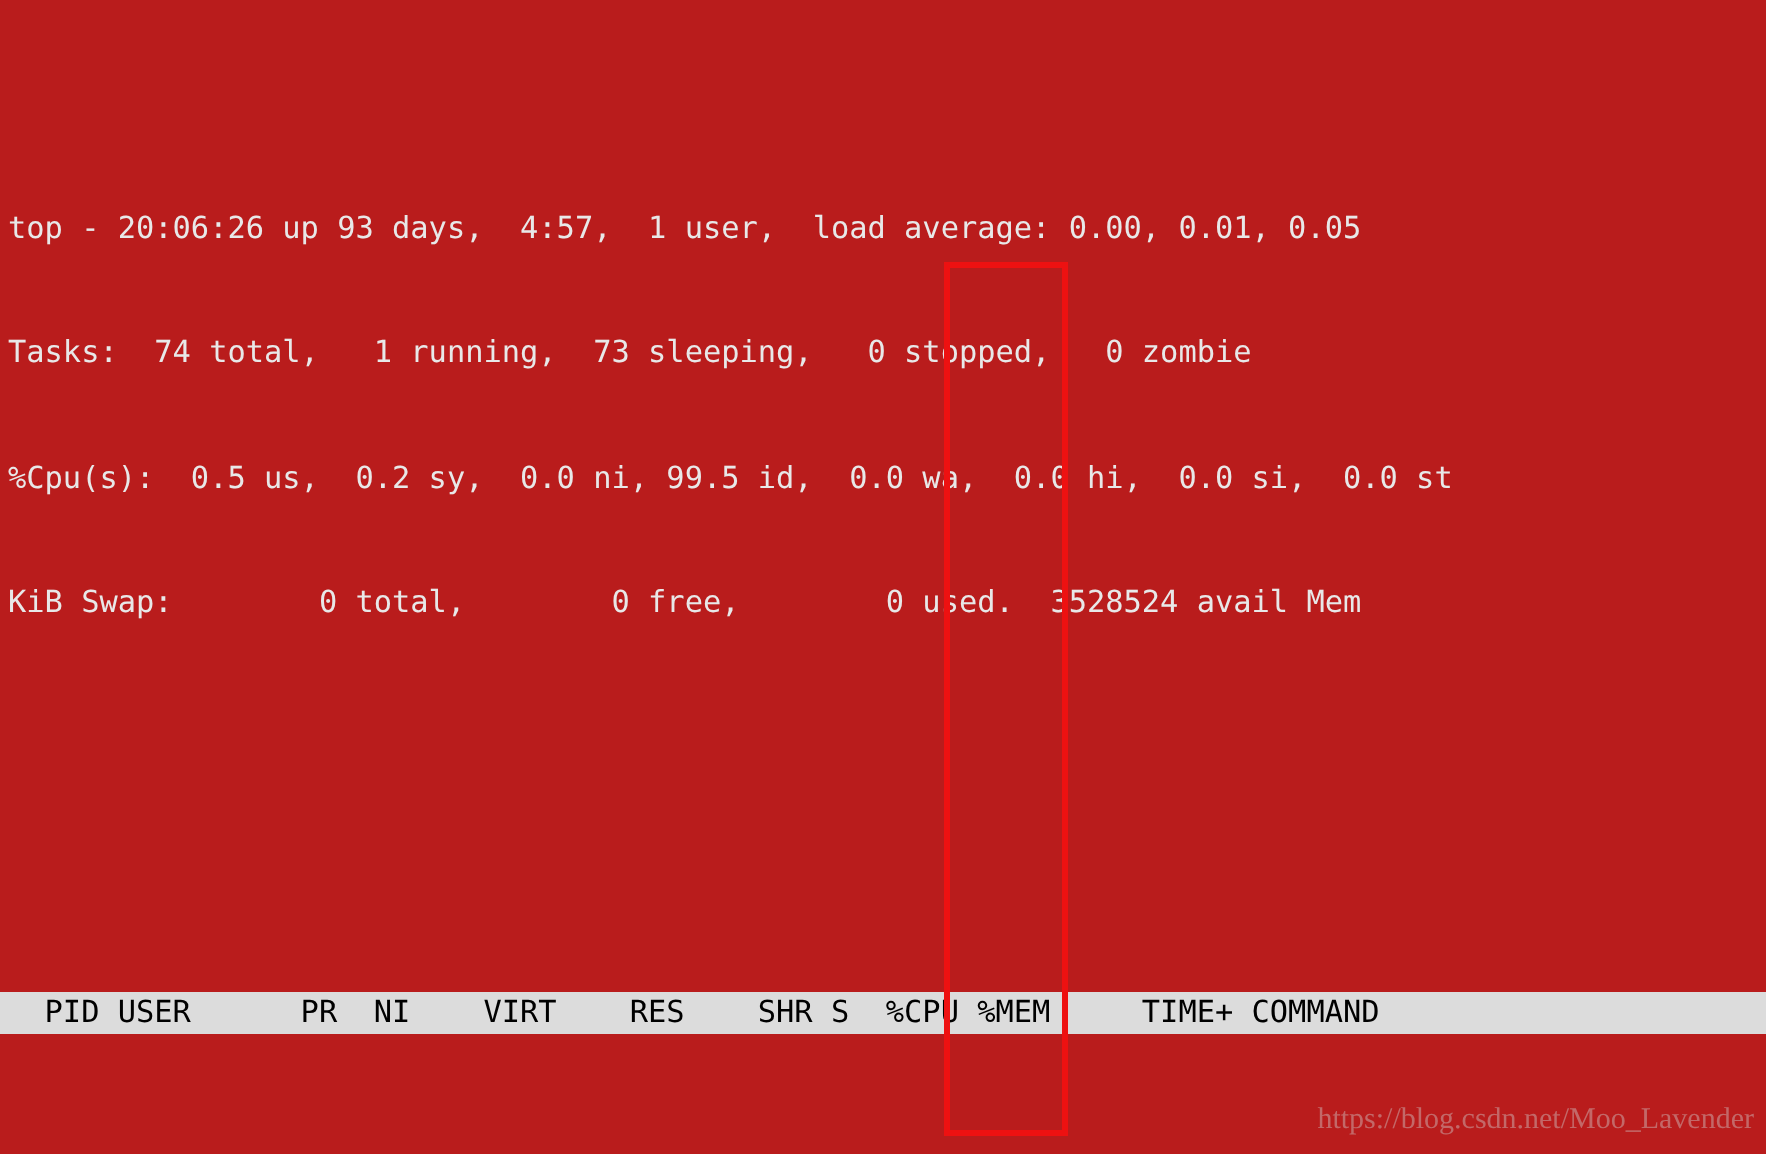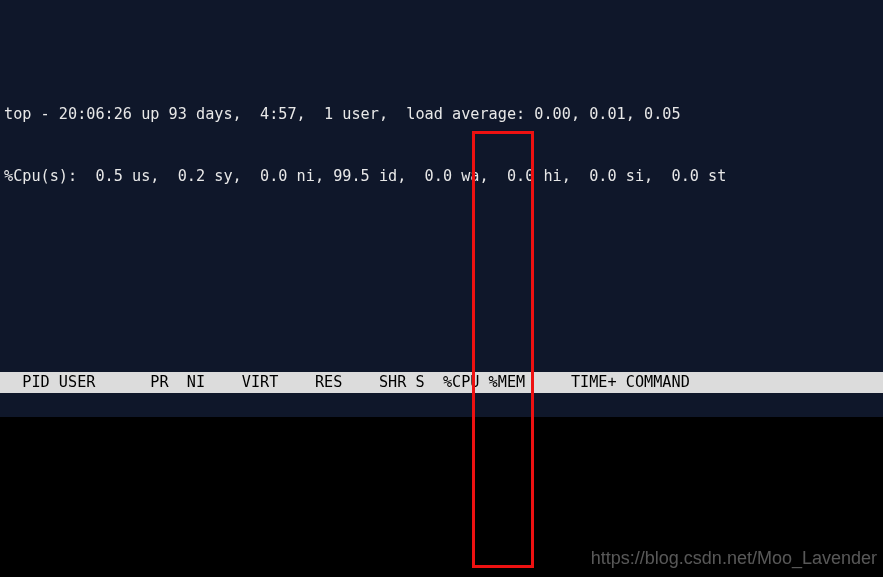--- a/index.html
+++ b/index.html
@@ -2,22 +2,22 @@
 <html><head>
 <meta charset="utf-8">
 <title>top</title>
 <style>
   html,body{margin:0;padding:0;background:#000;}
   body{
     width:883px;height:577px;overflow:hidden;position:relative;
     font-family:"DejaVu Sans Mono","Liberation Mono",monospace;
   }
   #terminal{
-    position:absolute;left:0;top:0;width:883px;height:417px;
-    background:#0f172a;color:#d6d6d6;
+    position:absolute;left:0;top:0;width:883px;height:577px;
+    background:#b91c1c;color:#d6d6d6;
     font-size:15.2px;line-height:20.8px;
     letter-spacing:0px;
     white-space:pre;
     overflow:hidden;
   }
   .summary{
     padding-left:4px;
     color:#e8e8e8;
   }
   .sline{height:20.8px;}
@@ -37,35 +37,37 @@
     width:62px;height:437px;
     border:3px solid #ee1111;
     box-sizing:border-box;
     pointer-events:none;
     z-index:5;
   }
   #watermark{
     position:absolute;
     right:6px;bottom:8px;
     color:rgba(210,210,210,0.42);
-    font-family:Liberation Sans, sans-serif;
-    font-size:18px;
+    font-family:Liberation Serif, serif;
+    font-size:15px;
     z-index:6;
     white-space:nowrap;
     pointer-events:none;
   }
 </style>
 </head>
 <body>
 
 <div id="terminal">
 
   <div class="summary">
     <div class="sline">top - 20:06:26 up 93 days,  4:57,  1 user,  load average: 0.00, 0.01, 0.05</div>
+    <div class="sline">Tasks:  74 total,   1 running,  73 sleeping,   0 stopped,   0 zombie</div>
     <div class="sline">%Cpu(s):  0.5 us,  0.2 sy,  0.0 ni, 99.5 id,  0.0 wa,  0.0 hi,  0.0 si,  0.0 st</div>
+    <div class="sline">KiB Swap:        0 total,        0 free,        0 used.  3528524 avail Mem</div>
   </div>
 
   <div class="blankline"></div>
 
   <div class="colhead">  PID USER      PR  NI    VIRT    RES    SHR S  %CPU %MEM     TIME+ COMMAND</div>
 
   
 
 </div>
 

